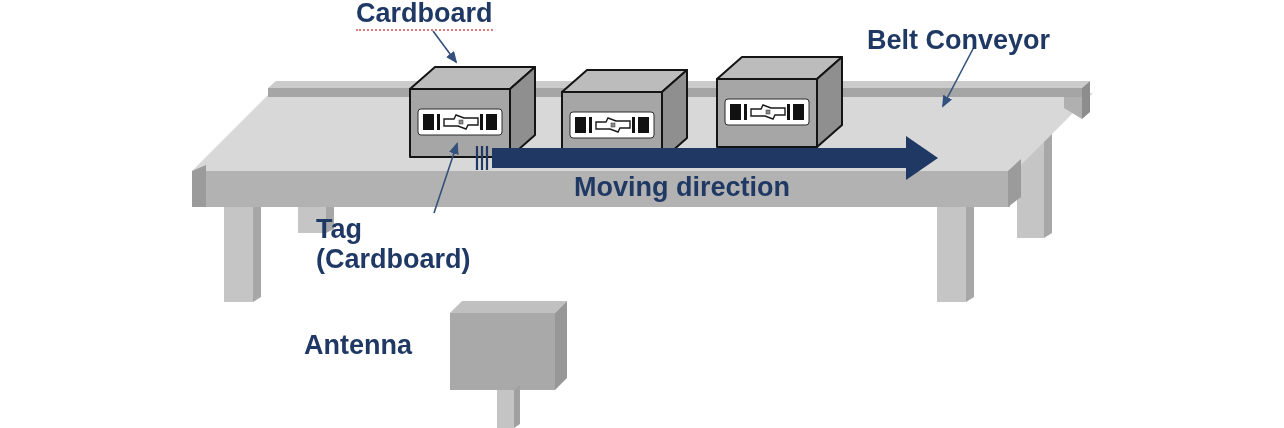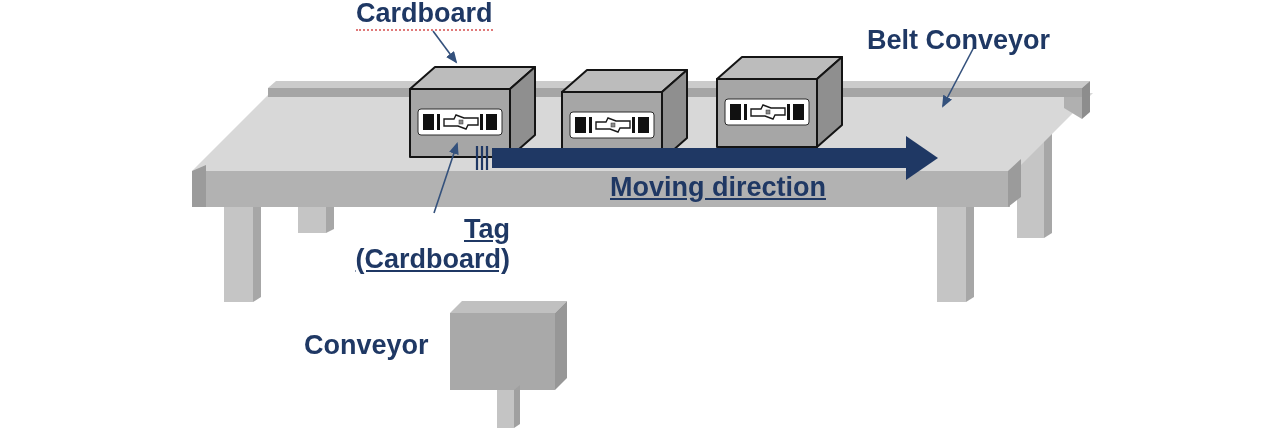--- a/index.html
+++ b/index.html
@@ -1,21 +1,21 @@
 <!DOCTYPE html>
 <html style="--background: #ffffff; --label-text: #1f3864; --arrow: #1f3864; --leader-line: #34517c; --cardboard-underline: #e07a7a; --conveyor-top: #d8d8d8; --conveyor-front: #b2b2b2; --box-front: #a6a6a6;"><head>
 <meta charset="utf-8">
 <style>
   html,body{margin:0;padding:0;background:#fff;}
   body{width:1284px;height:428px;overflow:hidden;font-family:"Liberation Sans",sans-serif;}
   .stage{position:relative;width:1284px;height:428px;background:var(--background,#fff);}
   .stage svg{position:absolute;left:0;top:0;}
   .lbl{position:absolute;font-weight:bold;font-size:27px;line-height:1.12;
        color:var(--label-text,#1f3864);white-space:nowrap;}
-  .lbl.center{text-align:right;white-space:normal;text-decoration:underline;}
+  .lbl.center{text-align:left;white-space:normal;}
   .underline-red{display:inline-block;border-bottom:2px dotted var(--cardboard-underline,#e07a7a);padding-bottom:1px;}
   
   .f-navy{fill:var(--arrow,#1f3864);} .s-navy{stroke:var(--arrow,#1f3864);}
   .f-ctop{fill:var(--conveyor-top,#d8d8d8);}
   .f-cfront{fill:var(--conveyor-front,#b2b2b2);}
   .f-boxf{fill:var(--box-front,#a6a6a6);}
   .s-leader{stroke:var(--leader-line,#34517c);}
   .f-leader{fill:var(--leader-line,#34517c);}
   .box-edge{stroke:#141414;stroke-width:2;stroke-linejoin:round;}
 </style>
@@ -127,15 +127,15 @@
 
 <div class="lbl" style="left:867px;top:14px;margin-top:11px;">Belt Conveyor</div>
 
 <div class="lbl center" style="left:574px;top:172px;width:252px;">Moving direction</div>
 
 <div class="lbl center" style="left:316px;top:214px;width:194px;line-height:30px;">
   <div>Tag</div>
   <div>(Cardboard)</div>
 </div>
 
-<div class="lbl" style="left:304px;top:330px;">Conveyor</div>
+<div class="lbl" style="left:304px;top:330px;">Antenna</div>
 
 </div>
 
 </body></html>

